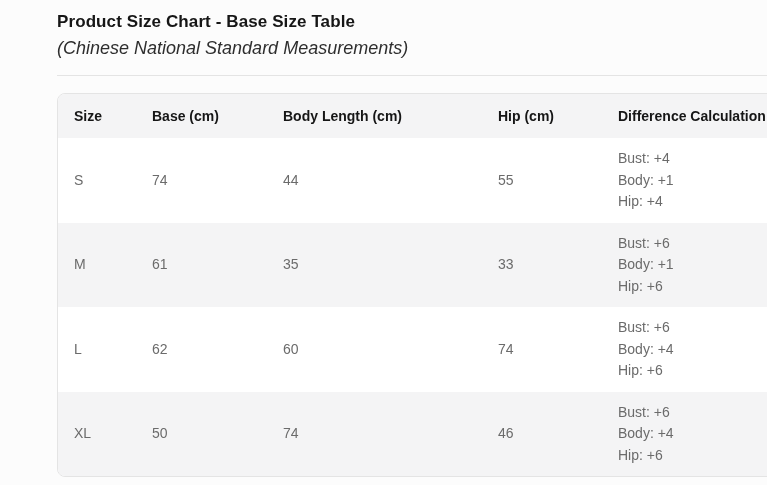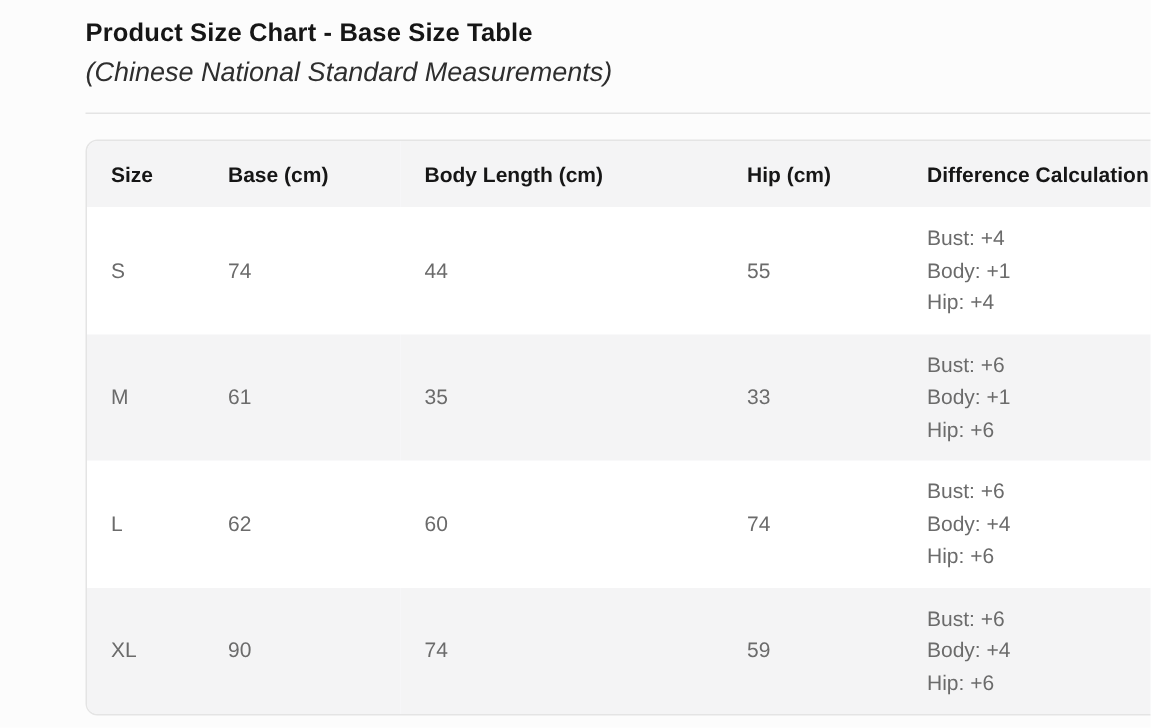--- a/index.html
+++ b/index.html
@@ -150,23 +150,23 @@
           <td>74</td>
           <td>
             <div class="diff-line">Bust: +6</div>
             <div class="diff-line">Body: +4</div>
             <div class="diff-line">Hip: +6</div>
           </td>
         </tr>
 
         <tr class="alt">
           <td>XL</td>
-          <td>90</td>
+          <td>50</td>
           <td>74</td>
-          <td>59</td>
+          <td>46</td>
           <td>
             <div class="diff-line">Bust: +6</div>
             <div class="diff-line">Body: +4</div>
             <div class="diff-line">Hip: +6</div>
           </td>
         </tr>
 
       </tbody>
     </table>
   </div>

